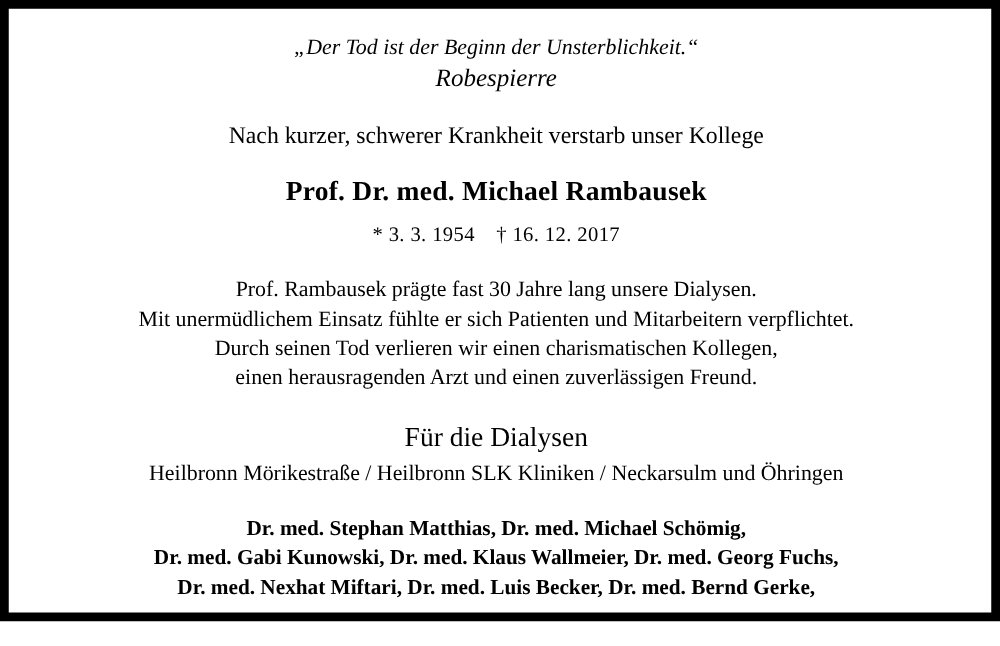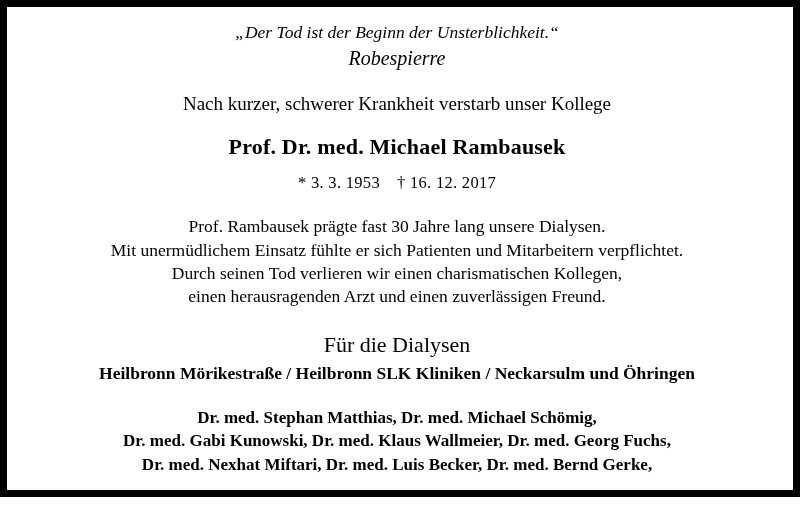--- a/index.html
+++ b/index.html
@@ -17,21 +17,21 @@
   .obituary {
     box-sizing: border-box;
     width: 800px;
     height: 497px;
     border: 7px solid #000000;
     background: #ffffff;
     padding: 16px 30px 14px 24px;
     text-align: center;
     display: flex;
     flex-direction: column;
-    justify-content: flex-end;
+    justify-content: space-between;
   }
   .quote {
     font-size: 17.5px;
     font-style: italic;
     line-height: 1.25;
     margin-top: 4px;
   }
   .quote-author {
     font-size: 20px;
     font-style: italic;
@@ -69,21 +69,21 @@
     display: block;
   }
   .for-label {
     font-size: 22px;
     font-weight: normal;
     line-height: 1.3;
     margin-top: 23px;
   }
   .locations {
     font-size: 17.5px;
-    font-weight: bold;
+    font-weight: normal;
     line-height: 1.3;
     margin-top: 2px;
   }
   .signers {
     font-size: 17px;
     font-weight: bold;
     line-height: 1.38;
     margin-top: 21px;
   }
   .signers .line {
@@ -96,21 +96,21 @@
 <div class="obituary">
 
   <div class="quote">„Der Tod ist der Beginn der Unsterblichkeit.“</div>
   <div class="quote-author">Robespierre</div>
 
   <div class="intro">Nach kurzer, schwerer Krankheit verstarb unser Kollege</div>
 
   <div class="name">Prof. Dr. med. Michael Rambausek</div>
 
   <div class="dates">
-    <span>* 3. 3. 1953</span><span class="sep"></span><span>† 16. 12. 2017</span>
+    <span>* 3. 3. 1954</span><span class="sep"></span><span>† 16. 12. 2017</span>
   </div>
 
   <div class="body-text">
     <span class="line">Prof. Rambausek prägte fast 30 Jahre lang unsere Dialysen.</span>
     <span class="line">Mit unermüdlichem Einsatz fühlte er sich Patienten und Mitarbeitern verpflichtet.</span>
     <span class="line">Durch seinen Tod verlieren wir einen charismatischen Kollegen,</span>
     <span class="line">einen herausragenden Arzt und einen zuverlässigen Freund.</span>
   </div>
 
   <div class="for-label">Für die Dialysen</div>

